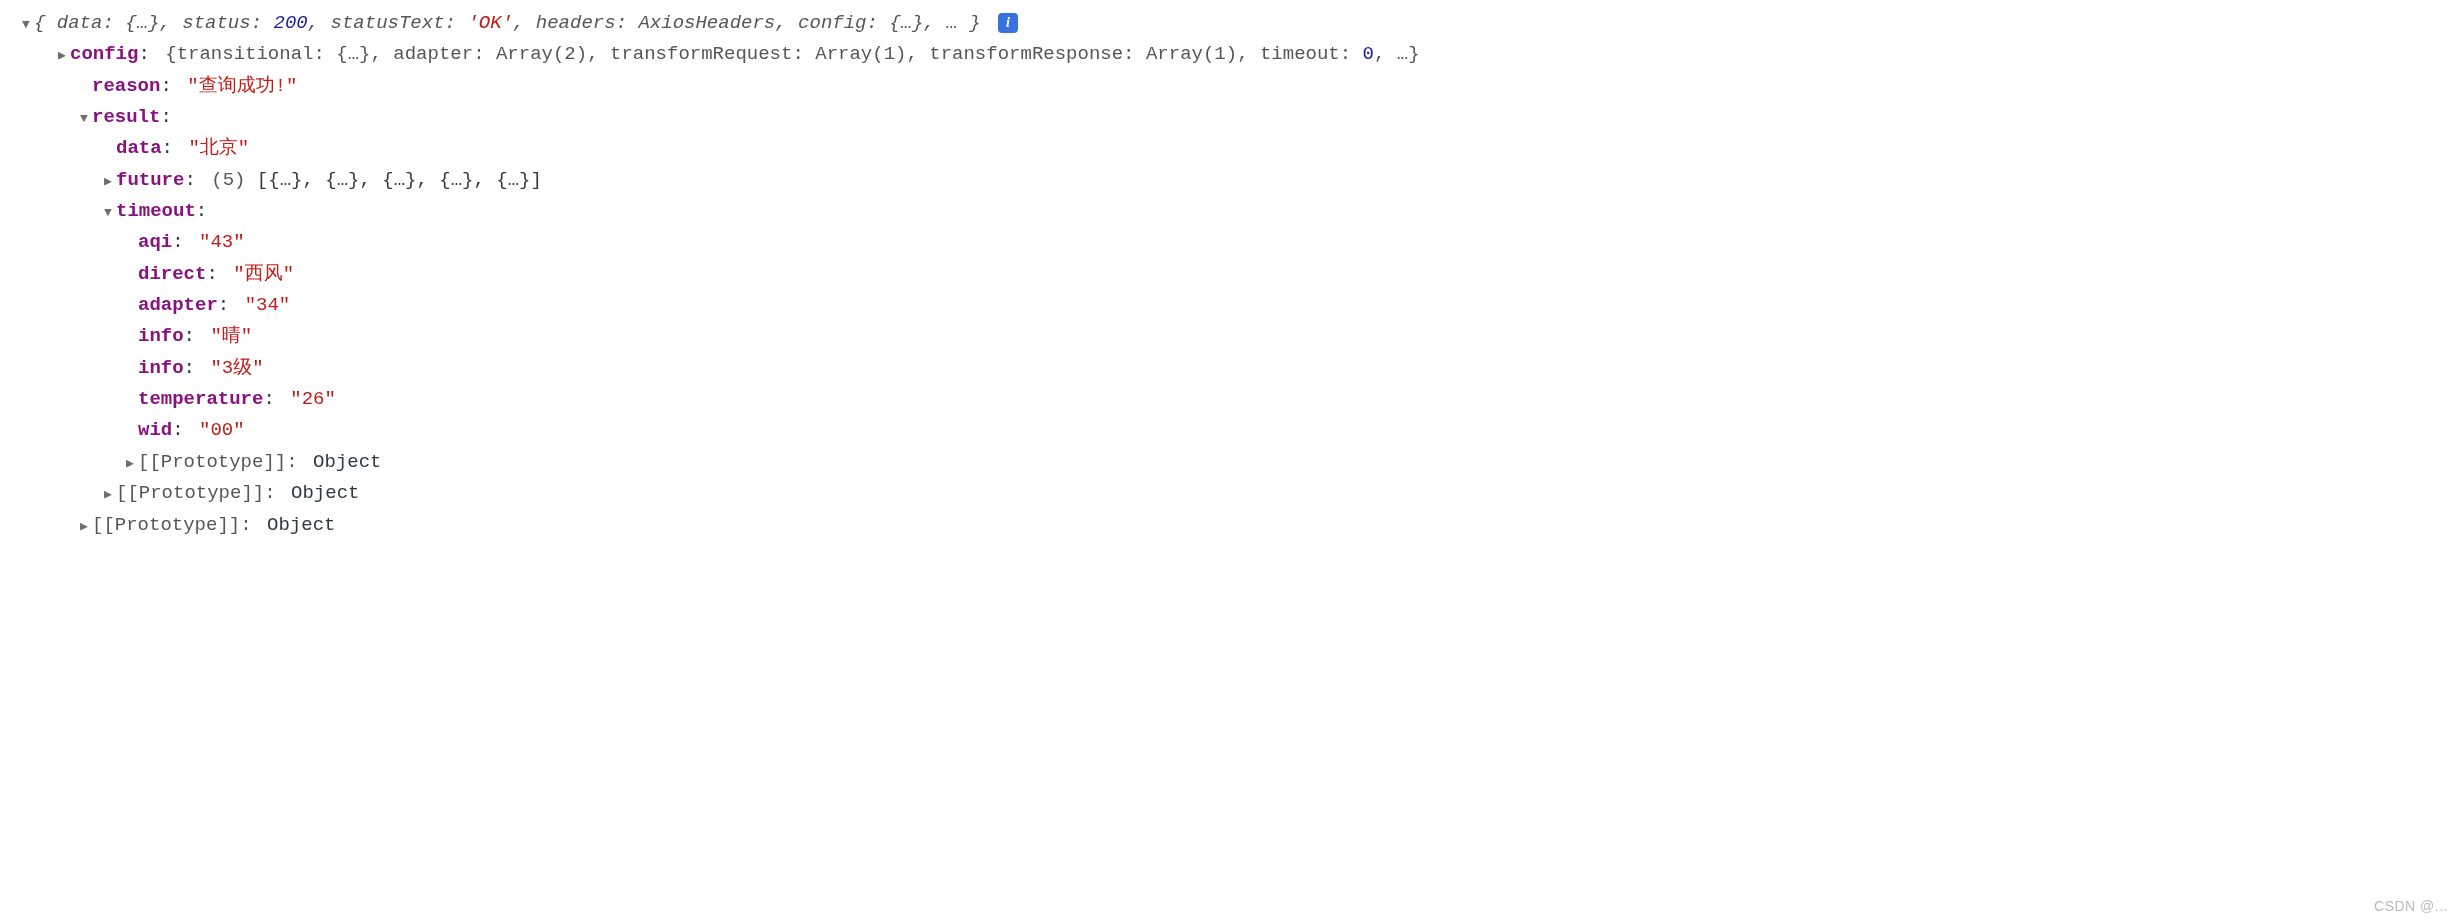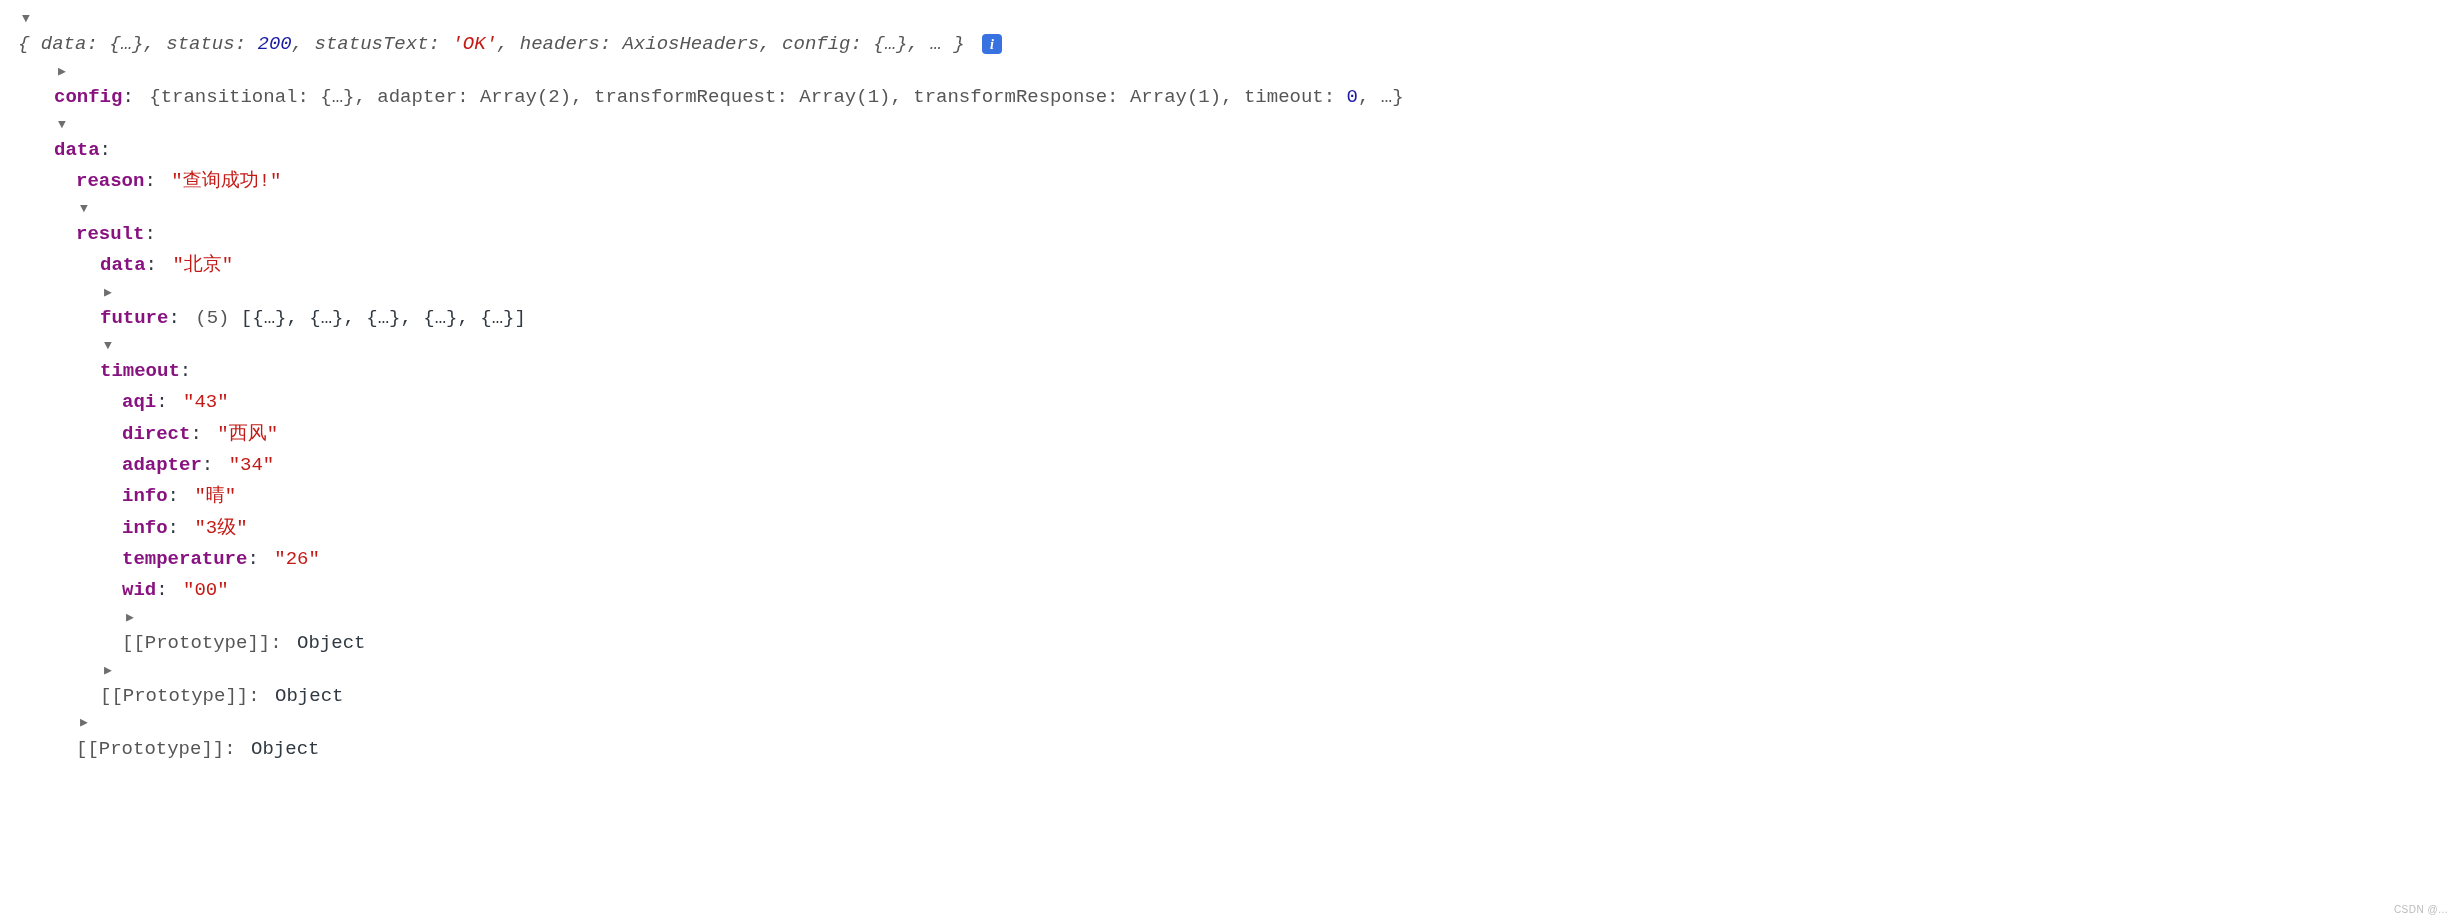--- a/index.html
+++ b/index.html
@@ -15,21 +15,20 @@
       color: #303942;
       padding: 8px 0;
     }
     .tree {
       padding-left: 18px;
     }
     .row {
       white-space: nowrap;
       display: flex;
       align-items: baseline;
-      flex-direction: column;
     }
     .arrow {
       display: inline-block;
       width: 16px;
       font-size: 13px;
       color: #6e6e6e;
       cursor: pointer;
       user-select: none;
       text-align: center;
       flex-shrink: 0;
@@ -94,21 +93,21 @@
       font-weight: bold;
       font-size: 14px;
       margin-left: 6px;
       vertical-align: middle;
       cursor: pointer;
     }
     .watermark {
       position: fixed;
       bottom: 6px;
       right: 8px;
-      font-size: 10px;
+      font-size: 14px;
       color: #bbbbbb;
       font-family: sans-serif;
       letter-spacing: 0.5px;
     }
   </style>
 </head>
 <body>
 
 <div class="tree">
 
@@ -125,26 +124,20 @@
   </div>
 
   <div class="row indent-1">
     <span class="arrow right"></span>
     <span class="content">
       <span class="key">config</span><span class="colon">:</span>
       <span class="muted">{</span><span id="config-parts"><span class="muted">transitional</span><span class="muted">: </span><span class="muted">{…}</span><span class="muted">, </span><span class="muted">adapter</span><span class="muted">: </span><span class="muted">Array(2)</span><span class="muted">, </span><span class="muted">transformRequest</span><span class="muted">: </span><span class="muted">Array(1)</span><span class="muted">, </span><span class="muted">transformResponse</span><span class="muted">: </span><span class="muted">Array(1)</span><span class="muted">, </span><span class="muted">timeout</span><span class="muted">: </span><span class="num">0</span><span class="muted">, </span><span class="muted">…</span></span><span class="muted">}</span>
     </span>
   </div>
 
-  <div class="row indent-1">
-    <span class="arrow down"></span>
-    <span class="content">
-      <span class="key">data</span><span class="colon">:</span>
-    </span>
-  </div>
 
 
   <div class="row indent-2">
     <span class="arrow none"></span>
     <span class="content">
       <span class="key">reason</span><span class="colon">:</span>
       <span class="str">"查询成功!"</span>
     </span>
   </div>
 

